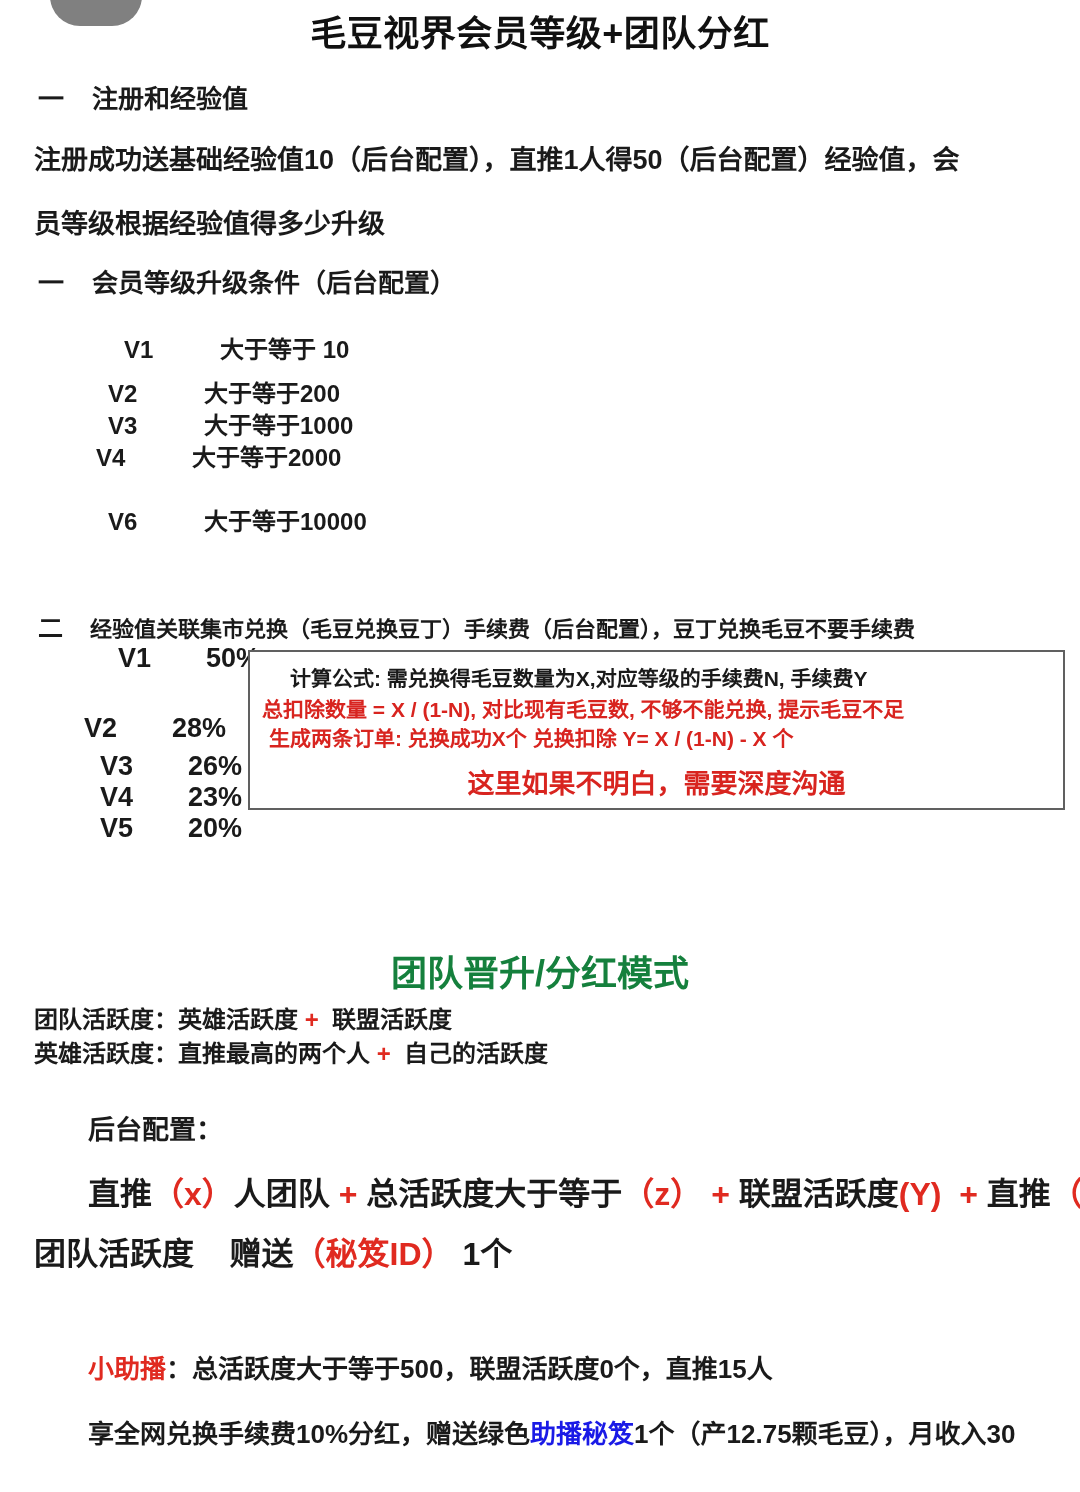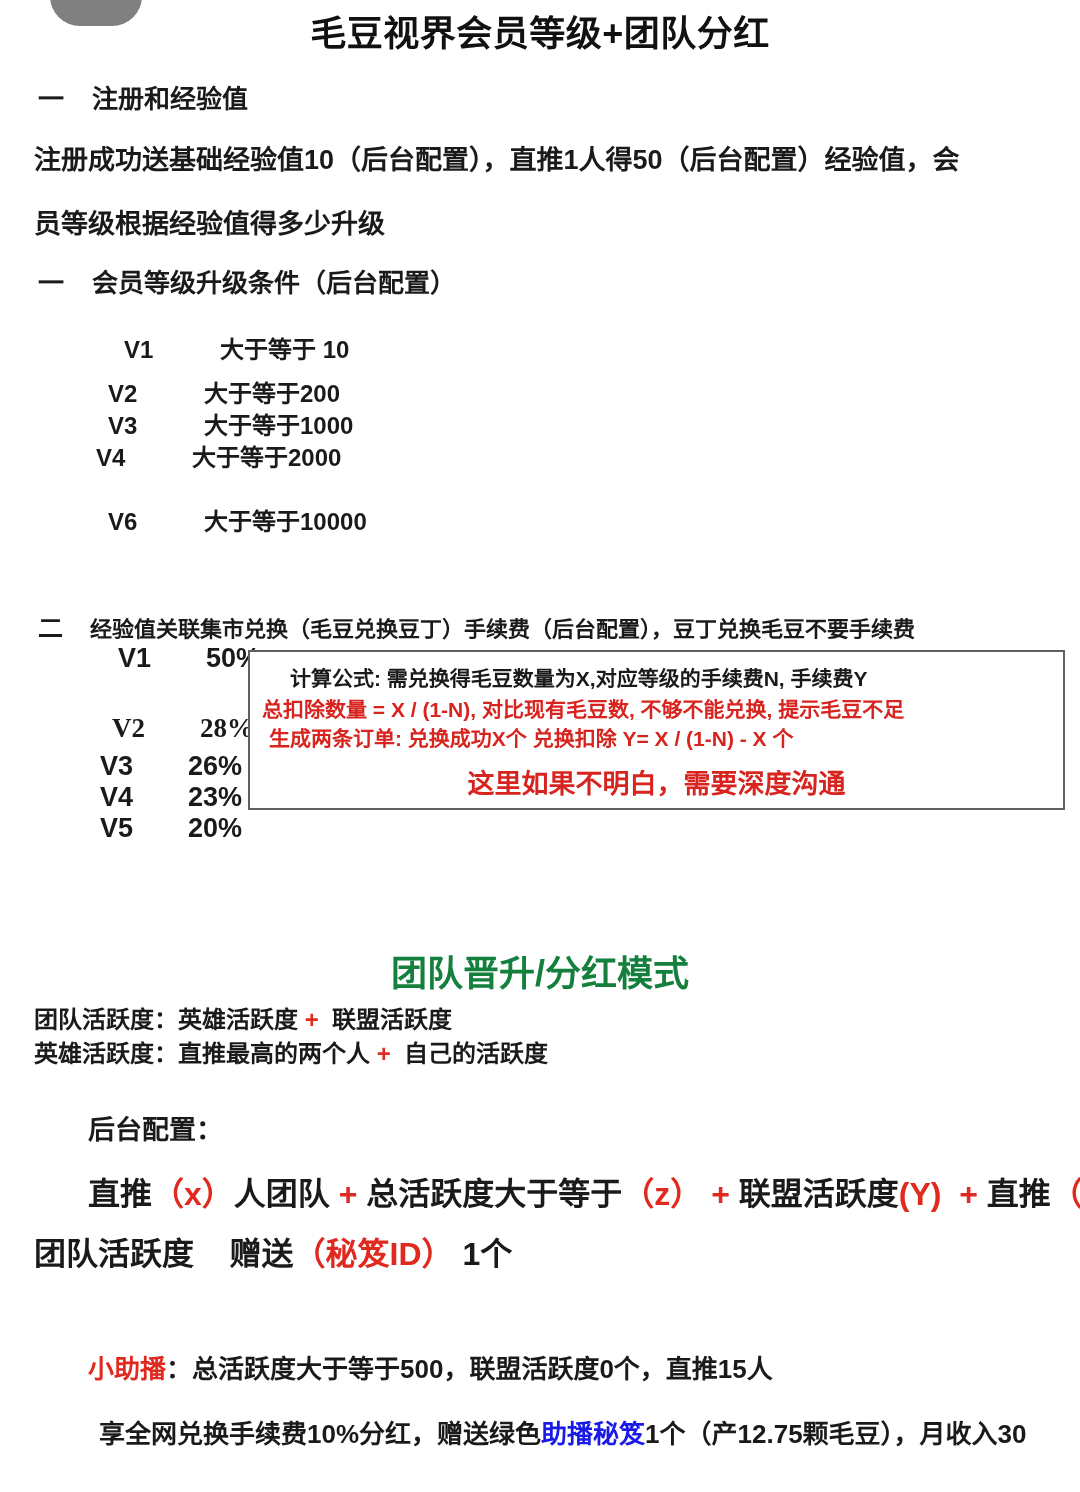--- a/index.html
+++ b/index.html
@@ -213,21 +213,21 @@
     <span class="lvl">V6</span><span class="val">大于等于10000</span>
   </div>
 
   <div class="line sec2-head" style="left:38px; top:608px;">
     <span class="num">二</span><span>经验值关联集市兑换（毛豆兑换豆丁）手续费（后台配置），豆丁兑换毛豆不要手续费</span>
   </div>
 
   <div class="fee-row" style="left:118px; top:643px;">
     <span class="lvl">V1</span><span>50%</span>
   </div>
-  <div class="fee-row" style="left:112px; top:713px;font-family:Liberation Serif, serif;">
+  <div class="fee-row" style="left:84px; top:713px;">
     <span class="lvl">V2</span><span>28%</span>
   </div>
   <div class="fee-row" style="left:100px; top:751px;">
     <span class="lvl">V3</span><span>26%</span>
   </div>
   <div class="fee-row" style="left:100px; top:782px;">
     <span class="lvl">V4</span><span>23%</span>
   </div>
   <div class="fee-row" style="left:100px; top:813px;">
     <span class="lvl">V5</span><span>20%</span>
@@ -255,17 +255,17 @@
     <span>直推</span><span class="red">（x）</span><span>人团队</span>&nbsp;<span class="op-red">+</span>&nbsp;<span>总活跃度大于等于</span><span class="red">（z）</span>&nbsp;<span class="op-red">+</span>&nbsp;<span>联盟活跃度</span><span class="red">(Y)</span>&nbsp;&nbsp;<span class="op-red">+</span>&nbsp;<span>直推</span><span class="red">（N）</span><span>个</span>
   </div>
 
   <div class="cfg-line" style="left:34px; top:1228px;">
     <span>团队活跃度</span>&nbsp;&nbsp;&nbsp;&nbsp;<span>赠送</span><span class="red">（秘笈ID）</span>&nbsp;<span>1个</span>
   </div>
 
   <div class="bonus-line" style="left:88px; top:1348px;">
     <span class="red">小助播</span><span>：总活跃度大于等于500，联盟活跃度0个，直推15人</span>
   </div>
-  <div class="bonus-line" style="left:88px; top:1413px;margin-left:11px;">
+  <div class="bonus-line" style="left:88px; top:1413px;">
     <span>享全网兑换手续费10%分红，赠送绿色</span><span class="blue">助播秘笈</span><span>1个（产12.75颗毛豆），月收入30</span>
   </div>
 
 </div>
 
 </body></html>

